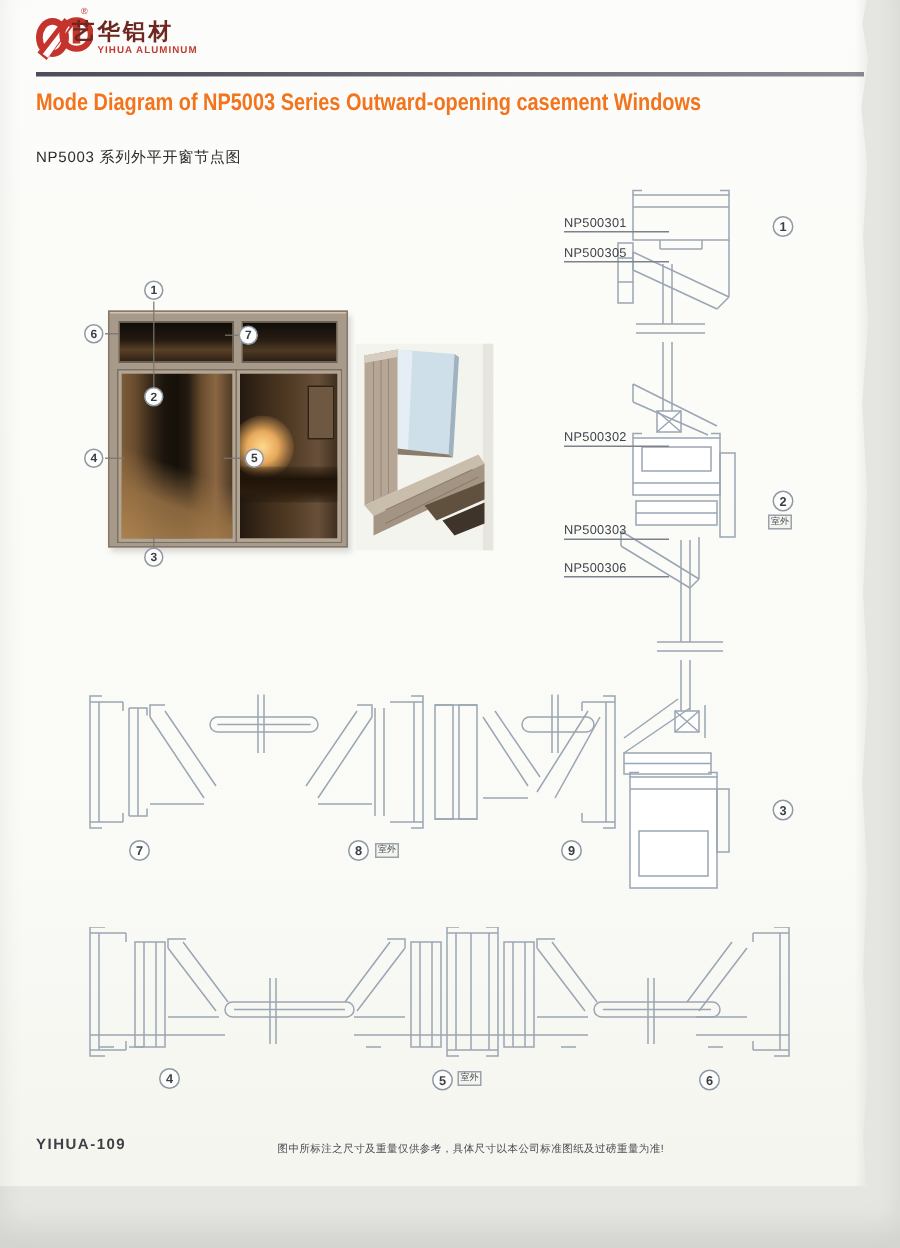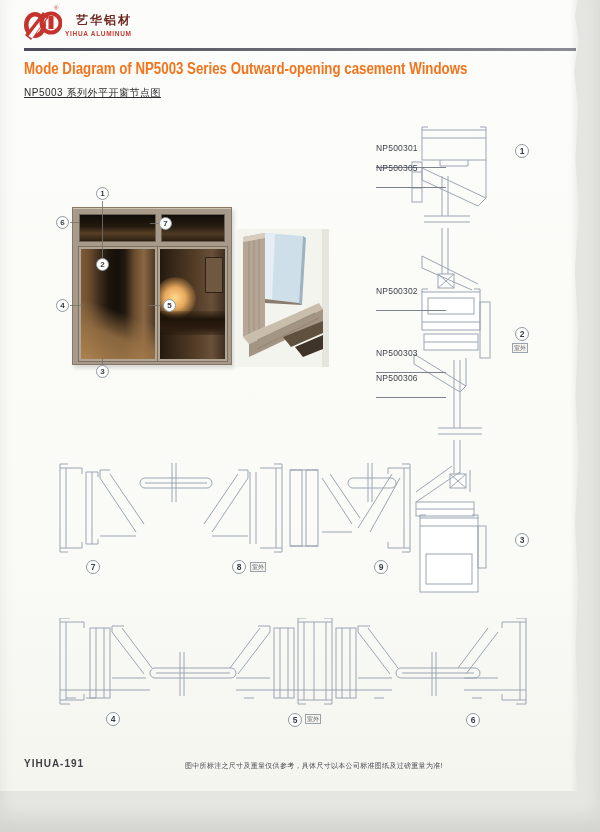--- a/index.html
+++ b/index.html
@@ -7,28 +7,28 @@
          font-family:"Liberation Sans","DejaVu Sans",sans-serif;}
   .stage::after{content:"";position:absolute;inset:0;box-shadow:inset 0 -14px 18px rgba(0,0,0,.08);pointer-events:none;}
   .page{position:absolute;left:0;top:0;width:580px;height:791px;
         background:linear-gradient(180deg,#fcfcfa 0%,#fafaf6 70%,#f5f5f0 100%);
         box-shadow:3px 3px 6px rgba(0,0,0,.22);
         clip-path:polygon(0 0,99.6% 0,99.1% 2%,99.8% 5%,99.0% 9%,99.7% 14%,99.2% 20%,99.8% 27%,99.1% 34%,99.7% 42%,99.2% 50%,99.8% 58%,99.1% 66%,99.7% 74%,99.2% 82%,99.8% 90%,99.2% 96%,99.6% 100%,0 100%);}
   .page::after{content:"";position:absolute;right:0;top:0;width:10px;height:100%;
         background:linear-gradient(90deg,rgba(0,0,0,0),rgba(0,0,0,.07));}
 
   
-  .brand-cn{position:absolute;left:76px;top:12px;font-size:12px;font-weight:bold;color:#6e2620;letter-spacing:2px;}
+  .brand-cn{position:absolute;left:48px;top:12px;font-size:15px;font-weight:bold;color:#6e2620;letter-spacing:2px;}
   .brand-en{position:absolute;left:65px;top:30px;font-size:6.5px;font-weight:bold;color:#c23b33;letter-spacing:.7px;}
   .brand-reg{position:absolute;left:54px;top:5px;font-size:6px;color:#c23b33;}
   .rule{position:absolute;left:24px;top:48px;width:552px;height:3px;
         background:linear-gradient(90deg,#4c4c5a,#8b8b94);}
   .title-en{position:absolute;left:24px;top:60px;font-size:16px;font-weight:bold;color:#f2741c;
         white-space:nowrap;transform:scaleX(.83);transform-origin:left top;letter-spacing:0px;}
-  .title-cn{position:absolute;left:24px;top:86px;font-size:10px;color:#2c2c30;letter-spacing:.5px;text-decoration:underline;}
+  .title-cn{position:absolute;left:24px;top:98px;font-size:10px;color:#2c2c30;letter-spacing:.5px;}
 
   
   .photo-window{position:absolute;left:72px;top:207px;width:158px;height:156px;background:#a89a8a;
         border:1px solid #86796a;box-shadow:inset 0 1px 0 #cfc3b2, 2px 3px 4px rgba(0,0,0,.15);}
   .pane{position:absolute;border:1px solid #6f6354;}
   .pane-tl{left:6px;top:6px;width:75px;height:26px;
         background:linear-gradient(180deg,#0f0c08 0%,#241a10 45%,#584026 70%,#2e2115 100%);}
   .pane-tr{left:88px;top:6px;width:62px;height:26px;
         background:linear-gradient(180deg,#100d09 0%,#281d12 45%,#4e3a24 72%,#2a1e13 100%);}
   .sash{position:absolute;border:2px solid #b3a593;box-shadow:0 0 0 1px #7c7060;overflow:hidden;}
@@ -58,21 +58,21 @@
       background:#fdfdfb;color:#3a3e46;font-size:8px;font-weight:bold;
       display:flex;align-items:center;justify-content:center;box-sizing:border-box;}
   .co.lg{width:14px;height:14px;font-size:8.5px;}
   .badge{position:absolute;font-size:6px;line-height:8px;color:#4c5058;background:#f4f4ef;
       border:1px solid #9aa2ac;padding:0 1px;letter-spacing:0;}
   .leader-h{position:absolute;height:1px;background:#75756f;opacity:.8;}
   .leader-v{position:absolute;width:1px;background:#75756f;opacity:.8;}
 
   
   .lbl{position:absolute;left:376px;width:70px;font-size:8.5px;color:#3f434b;
-      border-bottom:1px solid #7c828c;padding-bottom:14px;letter-spacing:.2px;}
+      border-bottom:1px solid #7c828c;padding-bottom:1px;letter-spacing:.2px;}
 
   
   .footer-code{position:absolute;left:24px;top:758px;font-size:10px;font-weight:bold;color:#3f3f45;letter-spacing:1px;}
   .footer-note{position:absolute;left:185px;top:761px;font-size:7px;color:#4a4a52;letter-spacing:.3px;}
 </style>
 </head>
 <body>
 
 <div class="stage">
  <div class="page">
@@ -228,17 +228,17 @@
     <path d="M446,14 L414,56 M436,10 L406,50 M412,60 H446"></path>
     <path d="M450,4 H474 V82 H450 M468,4 V82 M474,4 V0 H464 M474,82 V86 H464 M450,4 V10 M450,82 V76"></path>
     <path d="M8,72 H98 M14,80 h10 M34,80 h10 M184,72 H340 M192,80 h10 M322,80 h10 M412,72 H474 M420,80 h10"></path>
   </svg>
 
   <div class="co lg" style="left:106px;top:712px">4</div>
   <div class="co lg" style="left:288px;top:713px">5</div>
   <div class="badge" style="left:305px;top:714px">室外</div>
   <div class="co lg" style="left:466px;top:713px">6</div>
 
-  <div class="footer-code">YIHUA-191</div>
+  <div class="footer-code">YIHUA-109</div>
   <div class="footer-note">图中所标注之尺寸及重量仅供参考，具体尺寸以本公司标准图纸及过磅重量为准!</div>
 
  </div>
 </div>
 
 </body></html>

